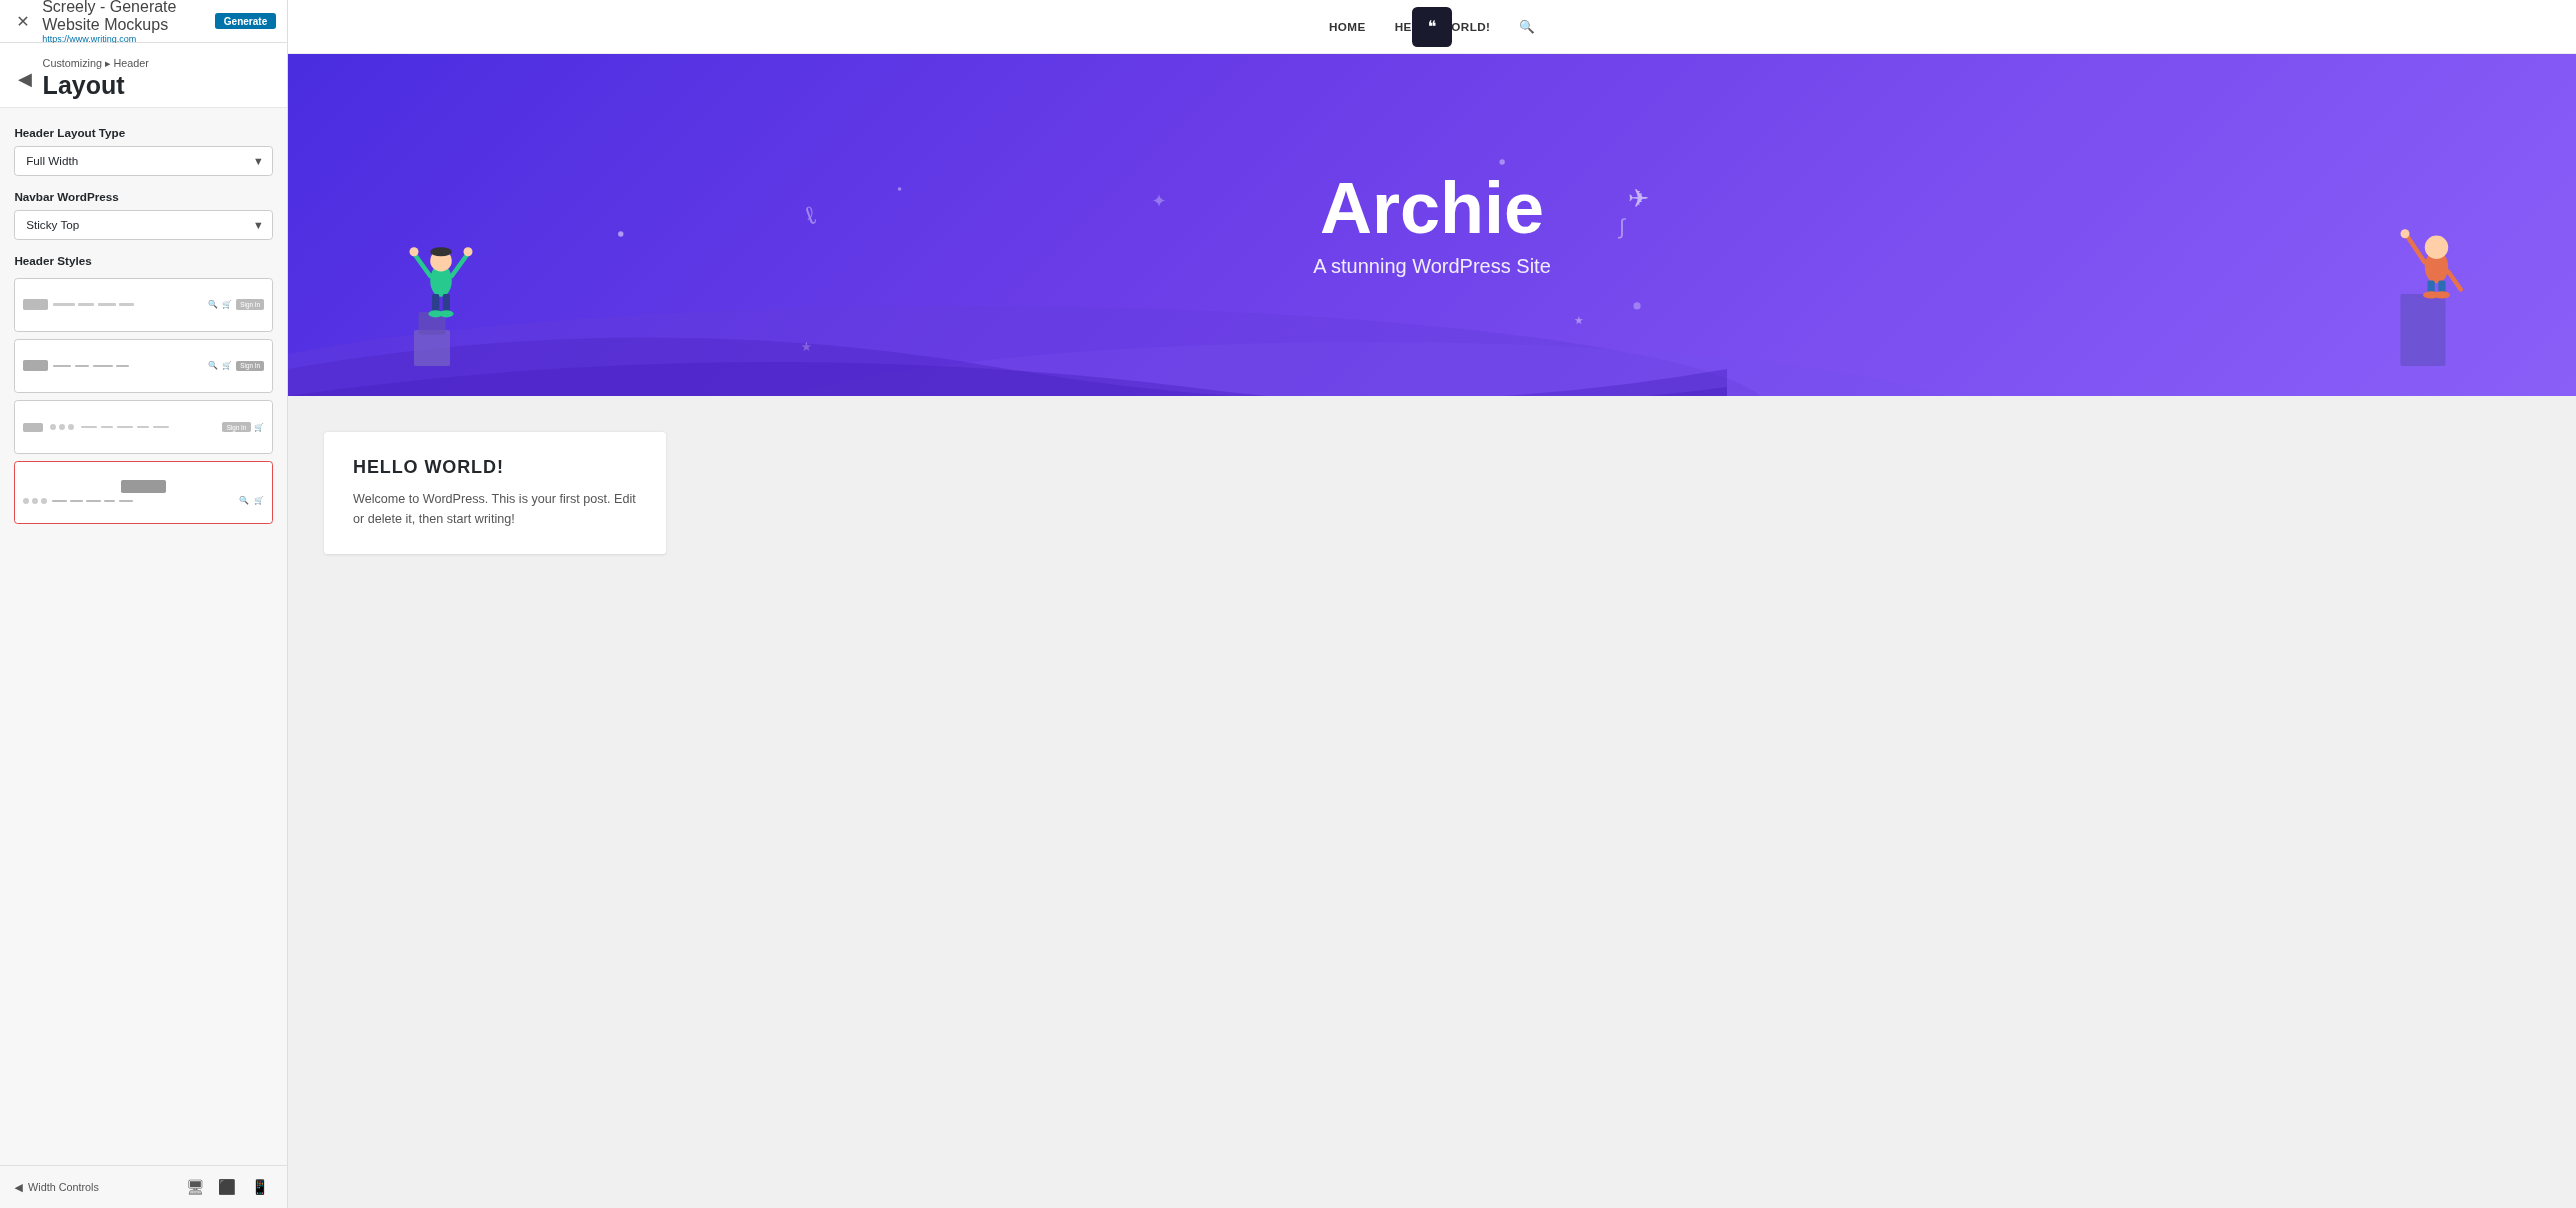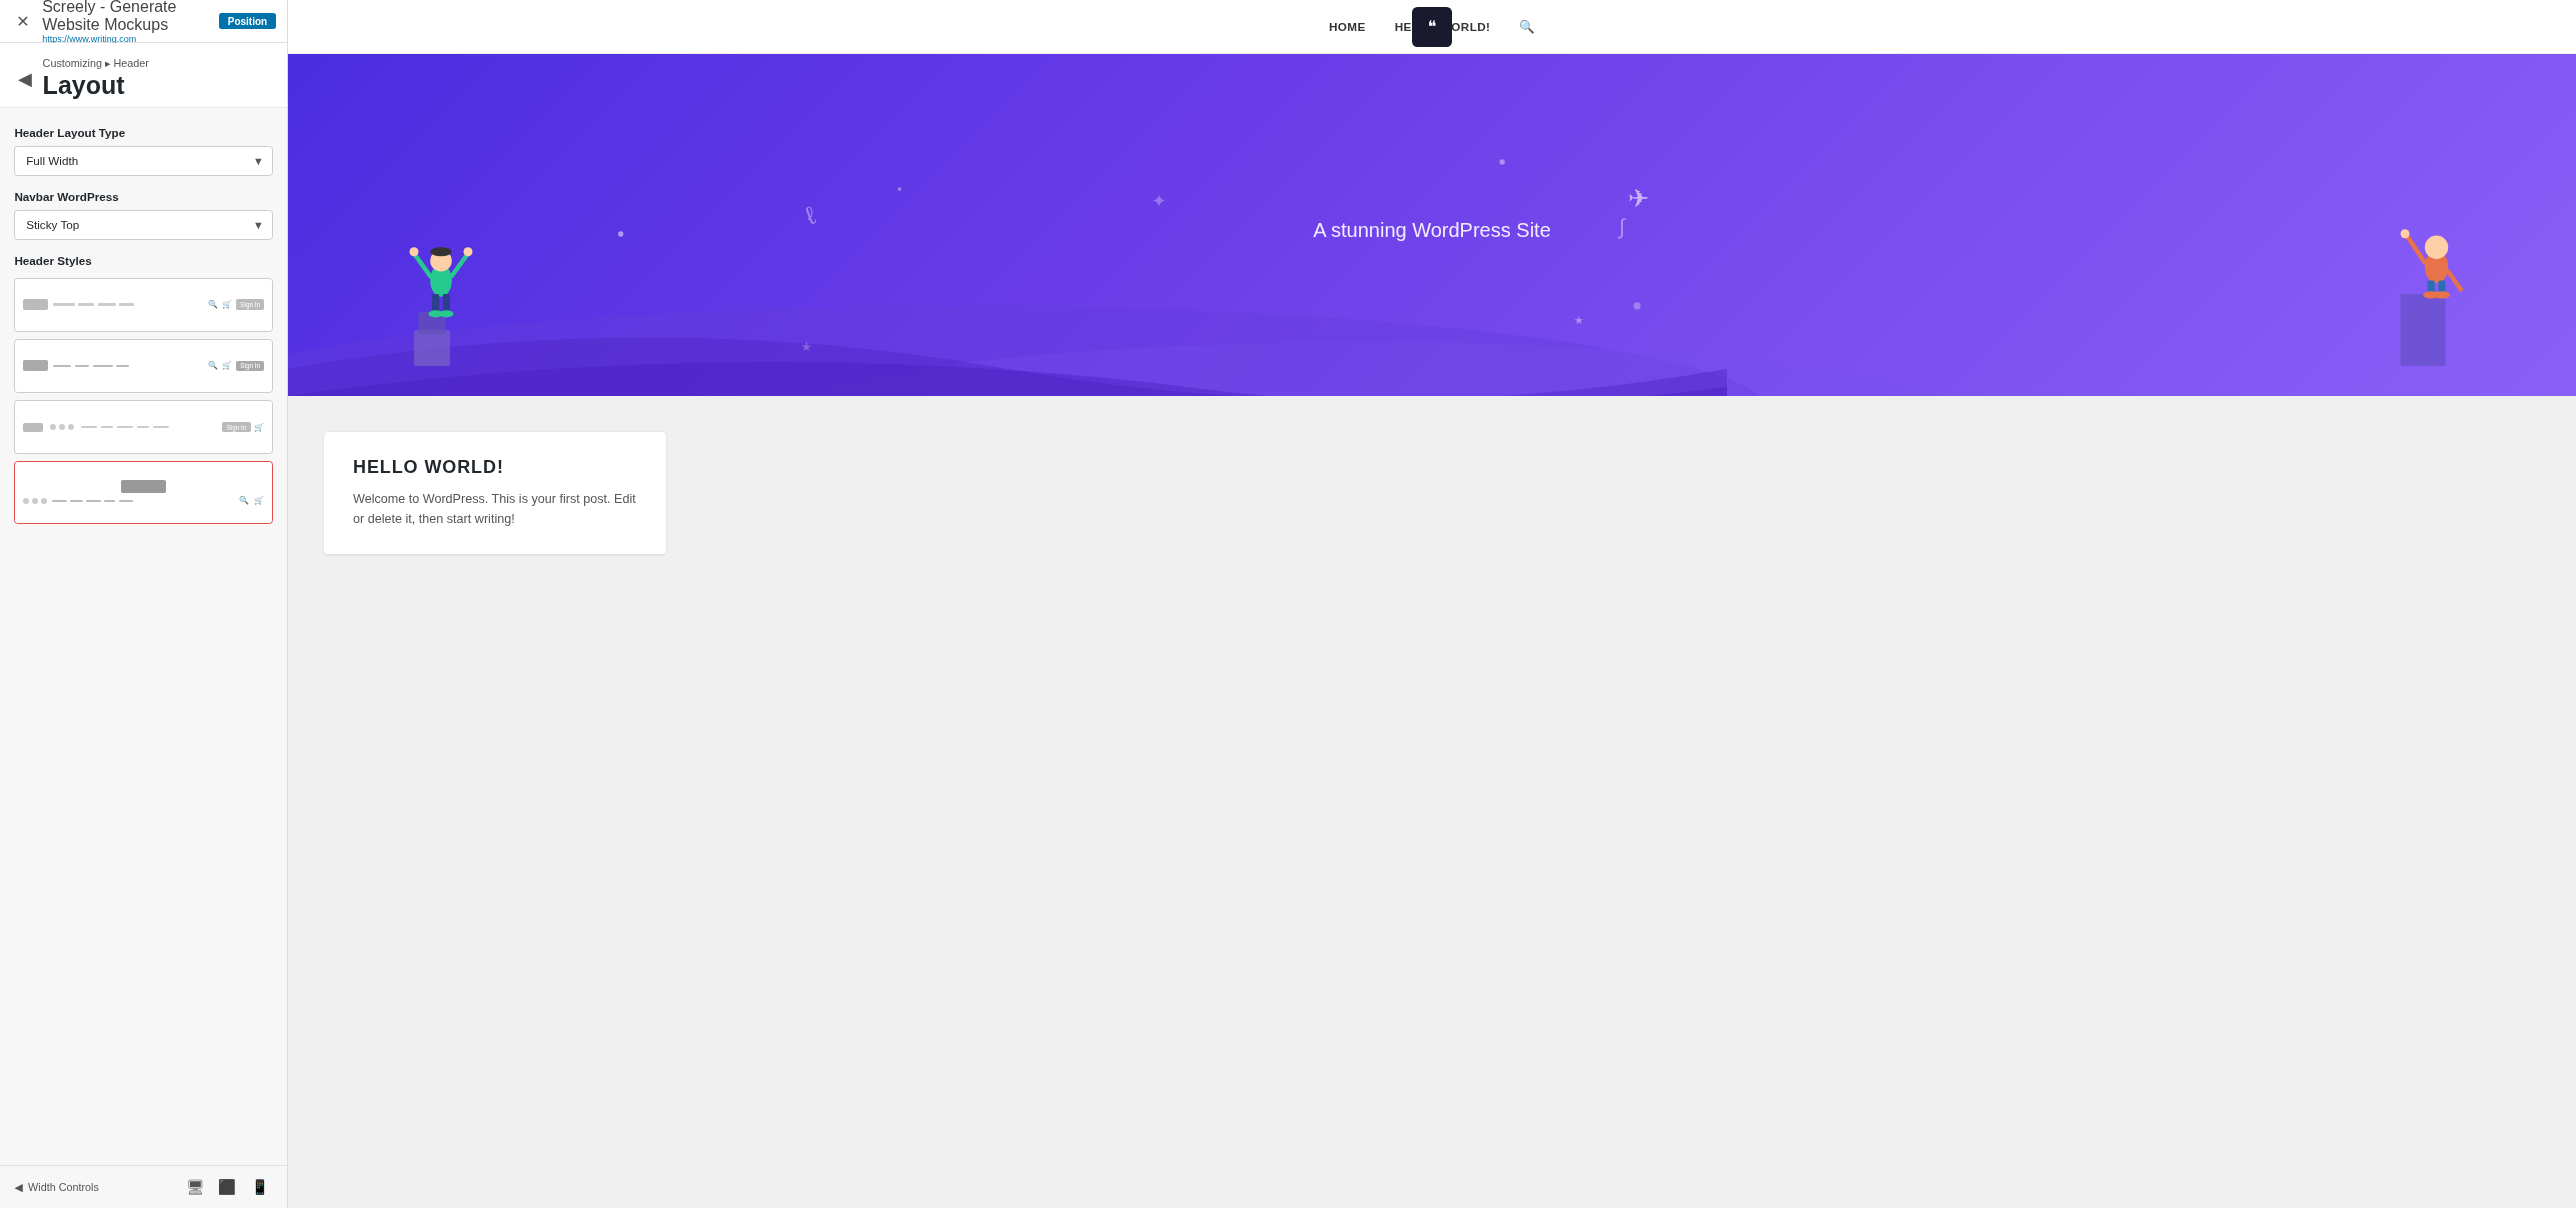--- a/index.html
+++ b/index.html
@@ -380,21 +380,21 @@
 <body>
 
 <div class="left-panel">
 
   <div class="top-bar">
     <button class="close-btn">✕</button>
     <div class="url-info">
       <div class="url-title">Screely - Generate Website Mockups</div>
       <div class="url-link">https://www.writing.com</div>
     </div>
-    <span class="published-badge">Position</span>
+    <span class="published-badge">Generate</span>
   </div>
 
   <div class="breadcrumb-bar">
     <button class="back-btn">◀</button>
     <div class="breadcrumb-content">
       <div class="breadcrumb-text">
         <span>Customizing</span>
         <span> ▸ </span>
         <span>Header</span>
       </div>
@@ -601,20 +601,21 @@
 
         <rect x="45" y="125" width="8" height="16" fill="#2c6db5" rx="2"></rect>
         <rect x="57" y="125" width="8" height="16" fill="#2c6db5" rx="2"></rect>
 
         <ellipse cx="49" cy="141" rx="9" ry="4" fill="#e8734a"></ellipse>
         <ellipse cx="61" cy="141" rx="9" ry="4" fill="#e8734a"></ellipse>
       </svg>
     </div>
 
     <div style="position:relative;z-index:2;text-align:center;">
+      <div class="hero-title">Archie</div>
       <div class="hero-subtitle">A stunning WordPress Site</div>
     </div>
   </div>
 
   <div class="site-content">
     <div class="post-card">
       <div class="post-title">HELLO WORLD!</div>
       <div class="post-excerpt">Welcome to WordPress. This is your first post. Edit or delete it, then start writing!</div>
     </div>
   </div>

